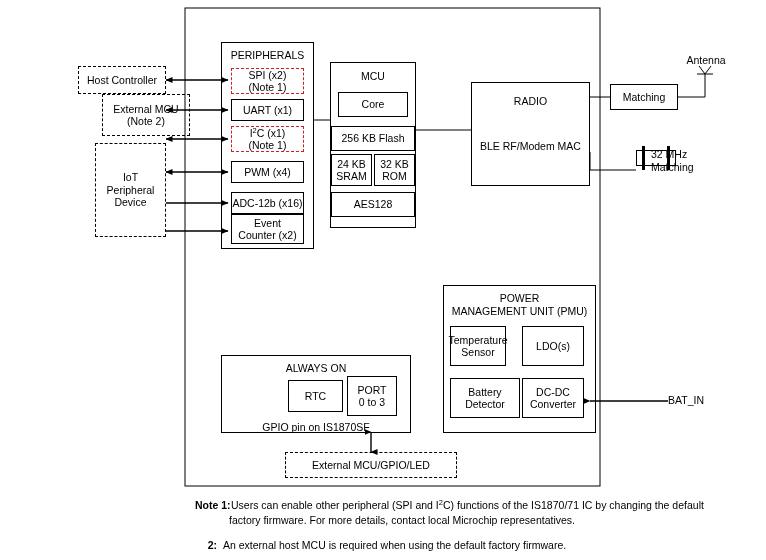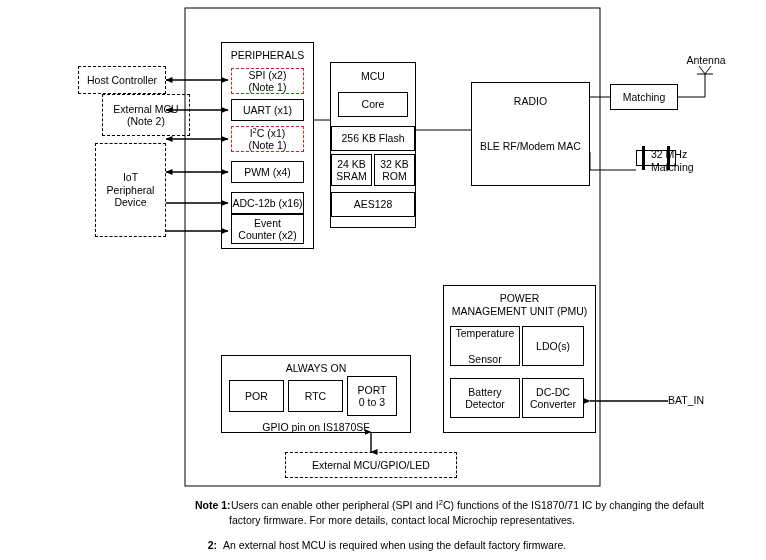--- a/index.html
+++ b/index.html
@@ -221,21 +221,21 @@
   <div class="crystal-body" style="left:636px; top:150px; width:40px; height:16px;"></div>
   <div class="crystal-body" style="left:642px; top:146px; width:3px; height:24px; background:#000;"></div>
   <div class="crystal-body" style="left:667px; top:146px; width:3px; height:24px; background:#000;"></div>
   <div class="label" style="left:651px; top:148px; width:80px; text-align:left;">32 MHz</div>
   <div class="label" style="left:651px; top:161px; width:80px; text-align:left;">Matching</div>
 
   <div class="box nofill" style="left:443px; top:285px; width:153px; height:148px;"></div>
   <div class="grouptitle" style="left:443px; top:292px; width:153px;">POWER</div>
   <div class="grouptitle" style="left:443px; top:305px; width:153px;">MANAGEMENT UNIT (PMU)</div>
 
-  <div class="box multiline" style="left:450px; top:326px; width:70px; height:40px;justify-content:space-between;">
+  <div class="box multiline" style="left:450px; top:326px; width:56px; height:40px;">
     <span>Temperature</span>
     <span>Sensor</span>
   </div>
 
   <div class="box" style="left:522px; top:326px; width:62px; height:40px;">
     <span>LDO(s)</span>
   </div>
 
   <div class="box multiline" style="left:450px; top:378px; width:70px; height:40px;">
     <span>Battery</span>
@@ -245,23 +245,20 @@
   <div class="box multiline" style="left:522px; top:378px; width:62px; height:40px;">
     <span>DC-DC</span>
     <span>Converter</span>
   </div>
 
   <div class="label" style="left:668px; top:394px; width:70px; text-align:left;">BAT_IN</div>
 
   <div class="box nofill" style="left:221px; top:355px; width:190px; height:78px;"></div>
   <div class="grouptitle" style="left:221px; top:362px; width:190px;">ALWAYS ON</div>
 
-  <div class="box" style="left:229px; top:380px; width:55px; height:32px;">
-    <span>POR</span>
-  </div>
 
   <div class="box" style="left:288px; top:380px; width:55px; height:32px;">
     <span>RTC</span>
   </div>
 
   <div class="box multiline" style="left:347px; top:376px; width:50px; height:40px;">
     <span>PORT</span>
     <span>0 to 3</span>
   </div>
 

